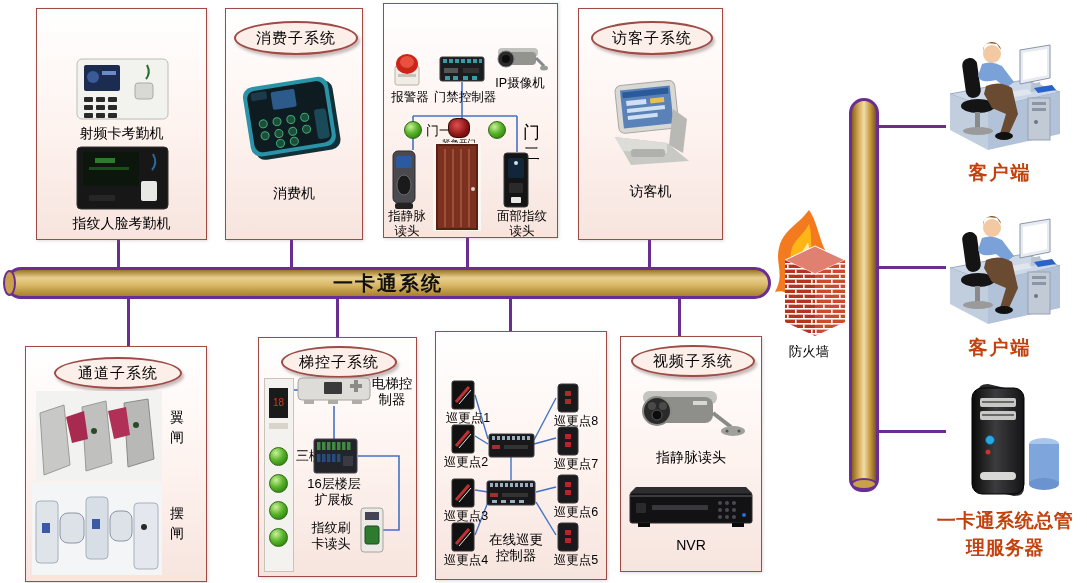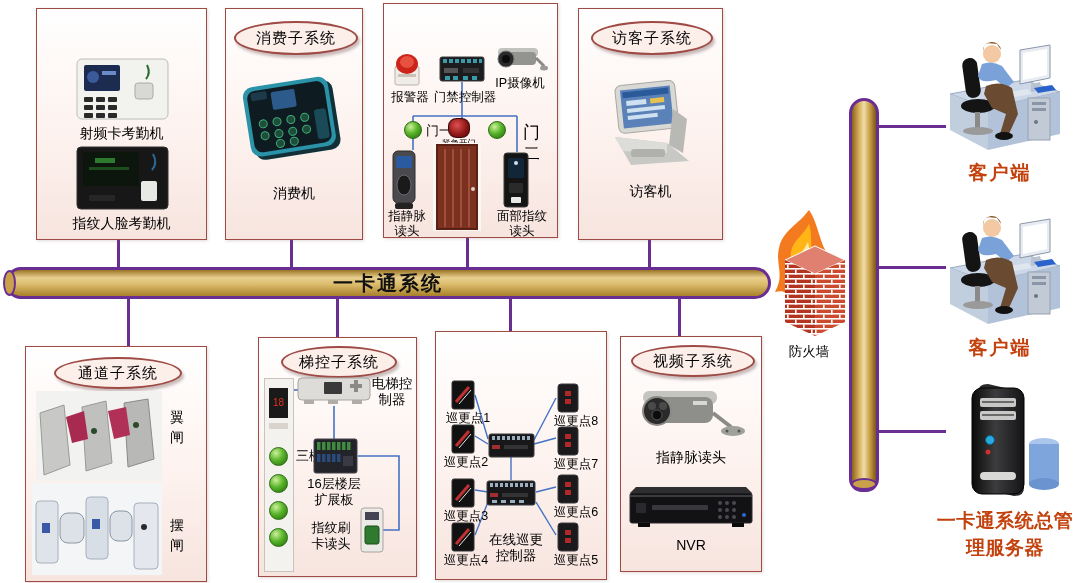--- a/index.html
+++ b/index.html
@@ -238,21 +238,21 @@
       <rect x="0" y="0" width="130" height="92" fill="#f4f5f7"></rect>
       <rect x="4" y="18" width="22" height="62" rx="4" fill="#dfe4ea" stroke="#a8b0ba"></rect>
       <rect x="54" y="14" width="22" height="62" rx="4" fill="#d8dee6" stroke="#a8b0ba"></rect>
       <rect x="102" y="20" width="24" height="66" rx="4" fill="#e4e8ee" stroke="#a8b0ba"></rect>
       <rect x="28" y="30" width="24" height="30" rx="8" fill="#cdd6e0" fill-opacity=".6" stroke="#8a96a4"></rect>
       <rect x="78" y="28" width="22" height="30" rx="8" fill="#cdd6e0" fill-opacity=".6" stroke="#8a96a4"></rect>
       <rect x="10" y="40" width="8" height="10" fill="#3a5aa8"></rect>
         <rect x="60" y="36" width="8" height="10" fill="#3a5aa8"></rect>
       <circle cx="112" cy="44" r="3" fill="#2a2a2a"></circle>
     </svg>
-    <div class="lbl" style="left:142px;top:168px;width:18px;font-size:14px;line-height:20px">摆闸</div>
+    <div class="lbl" style="left:142px;top:156px;width:18px;font-size:14px;line-height:20px">摆闸</div>
   </div>
 
   <div class="box" style="left:258px;top:337px;width:157px;height:238px">
     <svg class="abs" style="left:0;top:0" width="157" height="238" viewBox="0 0 157 238">
       <g stroke="#4472c4" stroke-width="1.6" fill="none">
         <path d="M32 52 H44"></path>
           <path d="M75 68 V101"></path>
           <path d="M99 118 H140 V192 H124"></path>
       </g>
     </svg>

